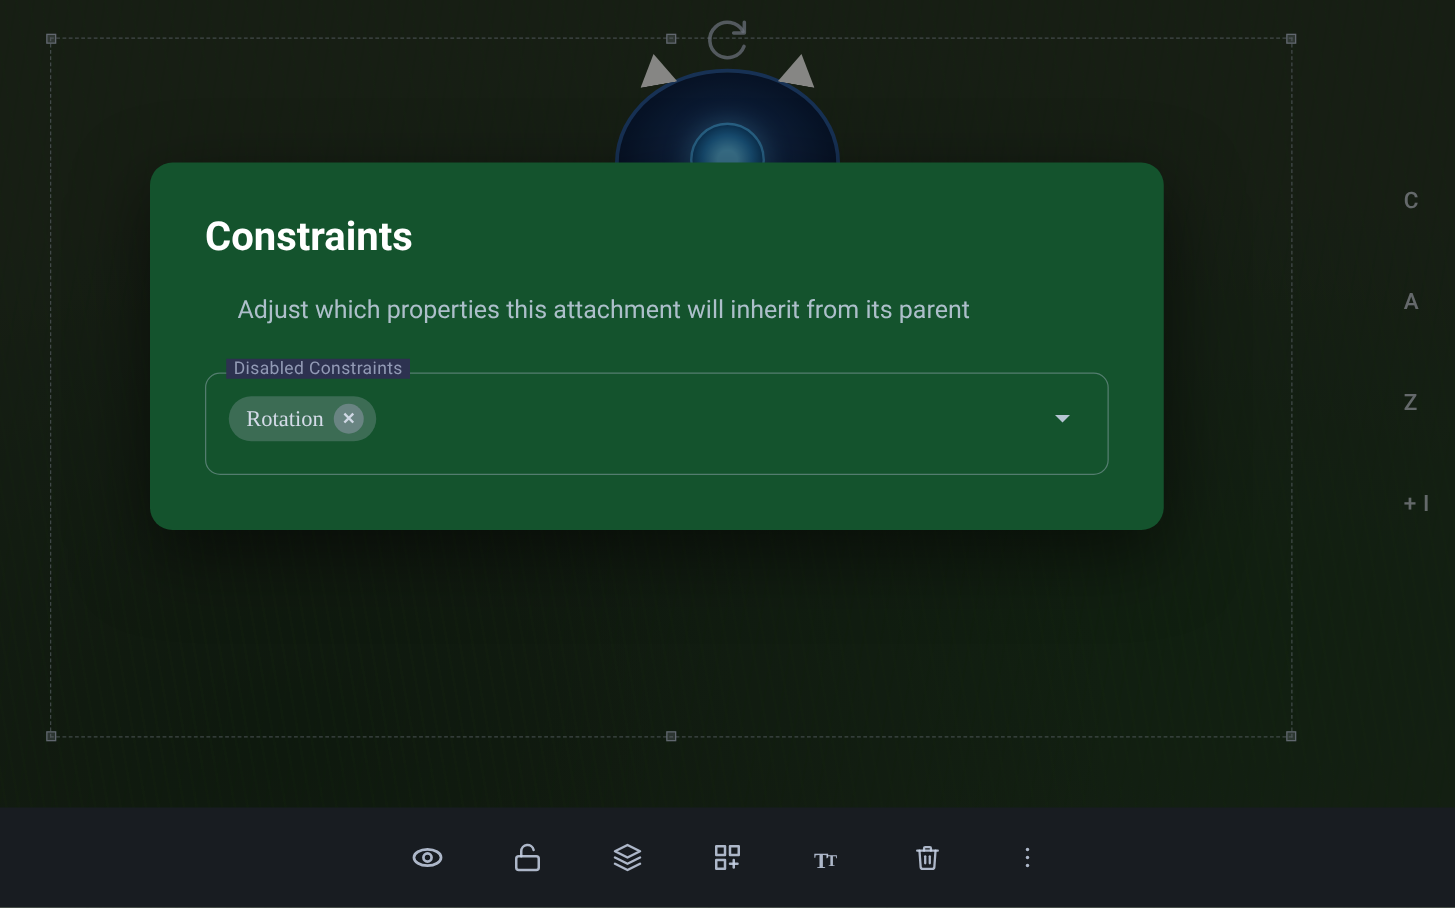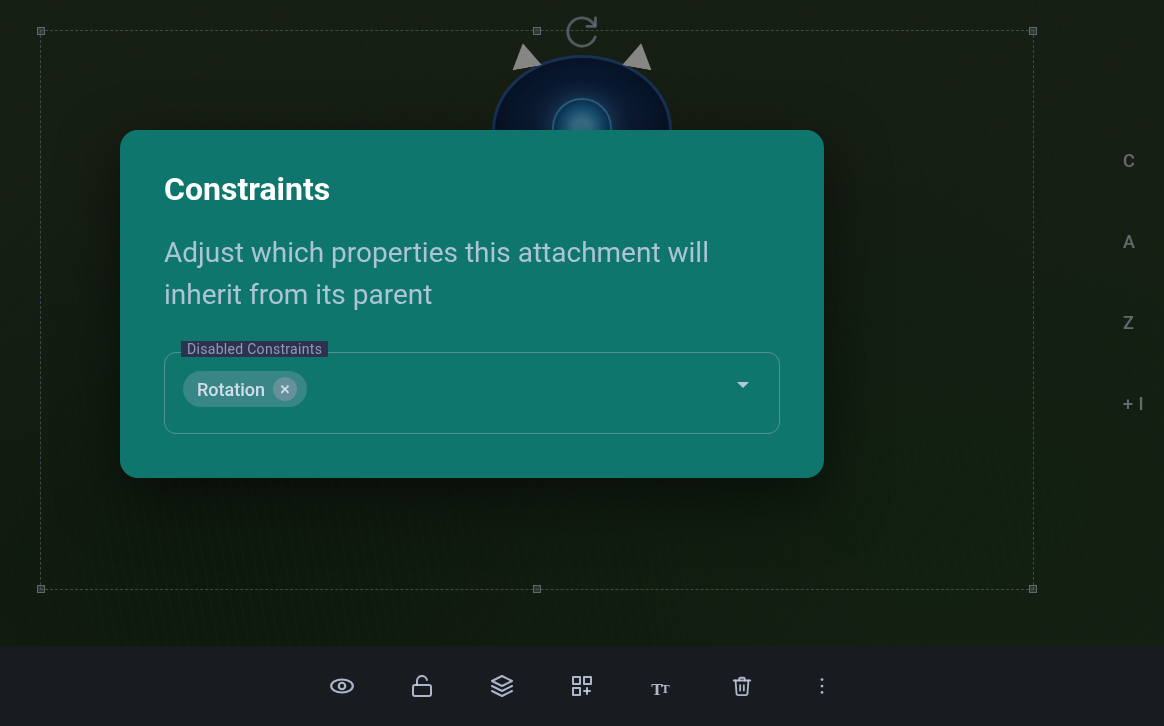--- a/index.html
+++ b/index.html
@@ -184,39 +184,40 @@
       position: absolute;
       inset: 0;
       background: rgba(0,0,0,0.45);
     }
 
     
     .modal {
       position: absolute;
       top: 130px;
       left: 120px;
-      width: 704px;
-      background: #0f766e;
+      width: 811px;
+      background: #14532d;
       border-radius: 18px;
       padding: 40px 44px 44px;
       box-shadow: 0 20px 60px rgba(0,0,0,0.5);
     }
 
     .modal-title {
       font-size: 32px;
       font-weight: 700;
       color: #ffffff;
       margin-bottom: 24px;
     }
 
     .modal-description {
-      font-size: 28px;
+      font-size: 20px;
       color: rgba(200,210,230,0.85);
       line-height: 1.5;
       margin-bottom: 36px;
+      margin-left: 26px;
     }
 
     
     .field-group {
       position: relative;
       border: 1.5px solid rgba(180,190,210,0.4);
       border-radius: 12px;
       padding: 14px 18px 22px;
     }
 
@@ -226,22 +227,24 @@
       left: 16px;
       background: #2d3250;
       padding: 0 6px;
       font-size: 14px;
       color: rgba(180,190,215,0.75);
       letter-spacing: 0.3px;
     }
 
     .field-input-row {
       display: flex;
+      align-items: center;
       justify-content: space-between;
       min-height: 44px;
+      font-family: Liberation Serif, serif;
     }
 
     .tags-area {
       display: flex;
       align-items: center;
       gap: 8px;
       flex-wrap: wrap;
       flex: 1;
     }
 

